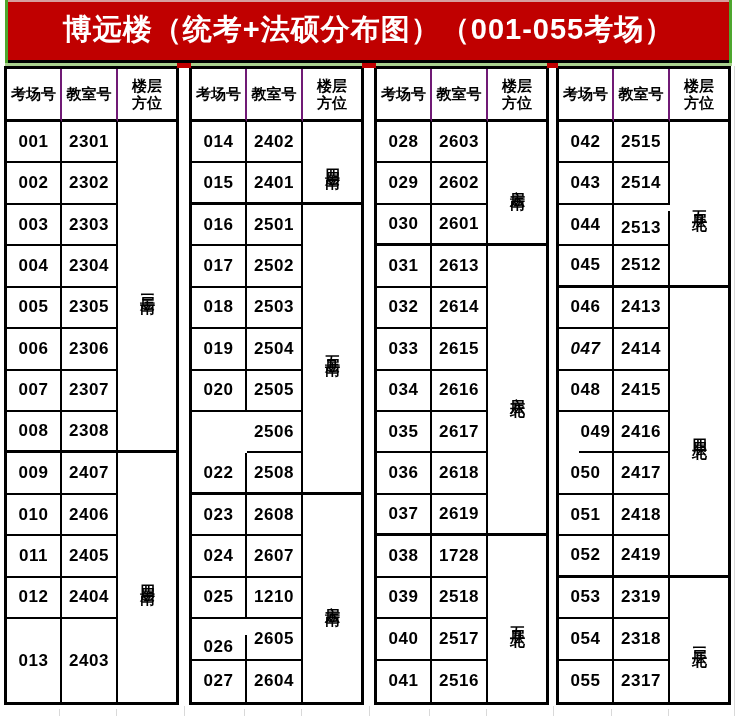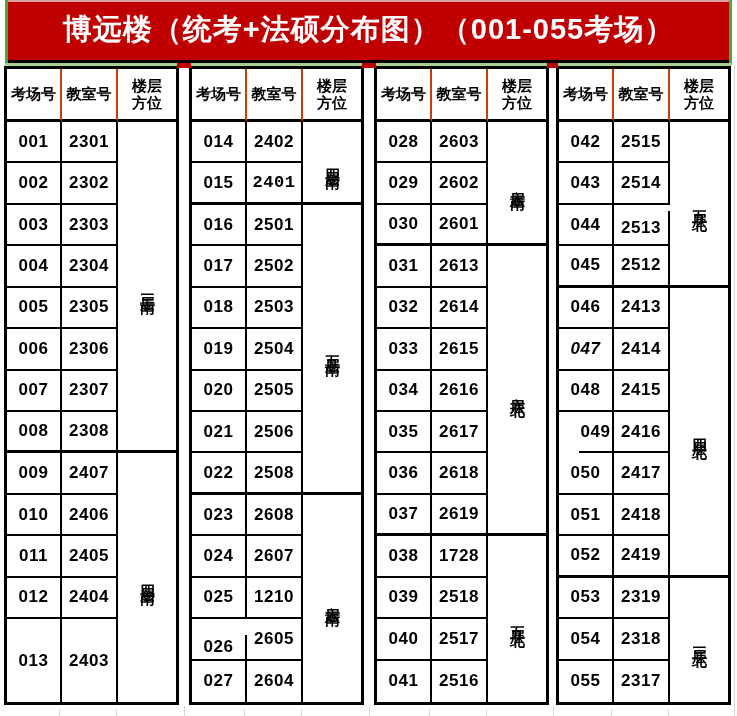--- a/index.html
+++ b/index.html
@@ -47,21 +47,21 @@
   .group {
     position: absolute;
     top: 66px; height: 639px; width: 175px;
     border: 3px solid #000000;
     background: #ffffff;
     display: grid;
     grid-template-columns: 55px 56px 1fr;
     grid-template-rows: 53px repeat(14, 1fr);
   }
   .hcell {
-    border-right: 2px solid #c2410c;
+    border-right: 2px solid #701a75;
     border-bottom: 3px solid #000;
     display: flex; align-items: center; justify-content: center;
     font-weight: bold; font-size: 15px; line-height: 1.15;
     text-align: center; color: #000;
   }
   .hcell.last { border-right: none; }
   .hwrap { width: 34px; }
   .cell {
     border-right: 2px solid #000;
     border-bottom: 2px solid #000;
@@ -140,35 +140,34 @@
       </div>
       <div class="group" style="left: 189px; width: 175px;">
         <div class="hcell" style="grid-area: 1 / 1;">考场号</div>
         <div class="hcell" style="grid-area: 1 / 2;">教室号</div>
         <div class="hcell last" style="grid-area: 1 / 3;">
           <div class="hwrap">楼层方位</div>
         </div>
         <div class="cell" style="grid-area: 2 / 1 / 3;">014</div>
         <div class="cell" style="grid-area: 2 / 2 / 3;">2402</div>
         <div class="cell sec-end" style="grid-area: 3 / 1 / 4;">015</div>
-        <div class="cell sec-end" style="grid-area: 3 / 2 / 4; font-family: Liberation Mono, monospace;">2401</div>
+        <div class="cell sec-end" style="grid-area: 3 / 2 / 4;">2401</div>
         <div class="cell floor sec-end" style="grid-area: 2 / 3 / 4;">
           <div class="vtext">四层南</div>
         </div>
         <div class="cell" style="grid-area: 4 / 1 / 5;">016</div>
         <div class="cell" style="grid-area: 4 / 2 / 5;">2501</div>
         <div class="cell" style="grid-area: 5 / 1 / 6;">017</div>
         <div class="cell" style="grid-area: 5 / 2 / 6;">2502</div>
         <div class="cell" style="grid-area: 6 / 1 / 7;">018</div>
         <div class="cell" style="grid-area: 6 / 2 / 7;">2503</div>
         <div class="cell" style="grid-area: 7 / 1 / 8;">019</div>
         <div class="cell" style="grid-area: 7 / 2 / 8;">2504</div>
         <div class="cell" style="grid-area: 8 / 1 / 9;">020</div>
         <div class="cell" style="grid-area: 8 / 2 / 9;">2505</div>
-        <div class="cell" style="grid-area: 9 / 1 / 10;">021</div>
         <div class="cell" style="grid-area: 9 / 2 / 10;">2506</div>
         <div class="cell sec-end" style="grid-area: 10 / 1 / 11;">022</div>
         <div class="cell sec-end" style="grid-area: 10 / 2 / 11;">2508</div>
         <div class="cell floor sec-end" style="grid-area: 4 / 3 / 11;">
           <div class="vtext">五层南</div>
         </div>
         <div class="cell" style="grid-area: 11 / 1 / 12;">023</div>
         <div class="cell" style="grid-area: 11 / 2 / 12;">2608</div>
         <div class="cell" style="grid-area: 12 / 1 / 13;">024</div>
         <div class="cell" style="grid-area: 12 / 2 / 13;">2607</div>

